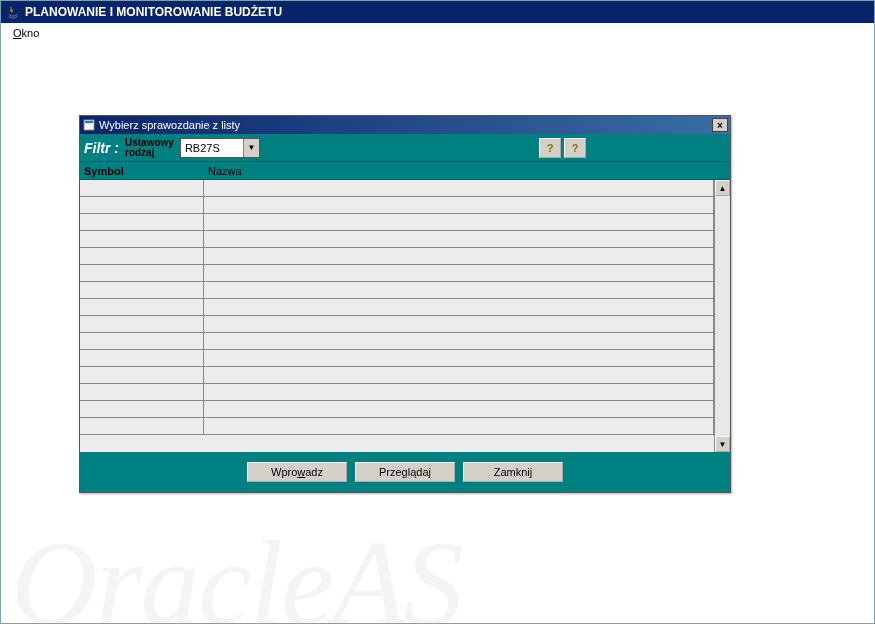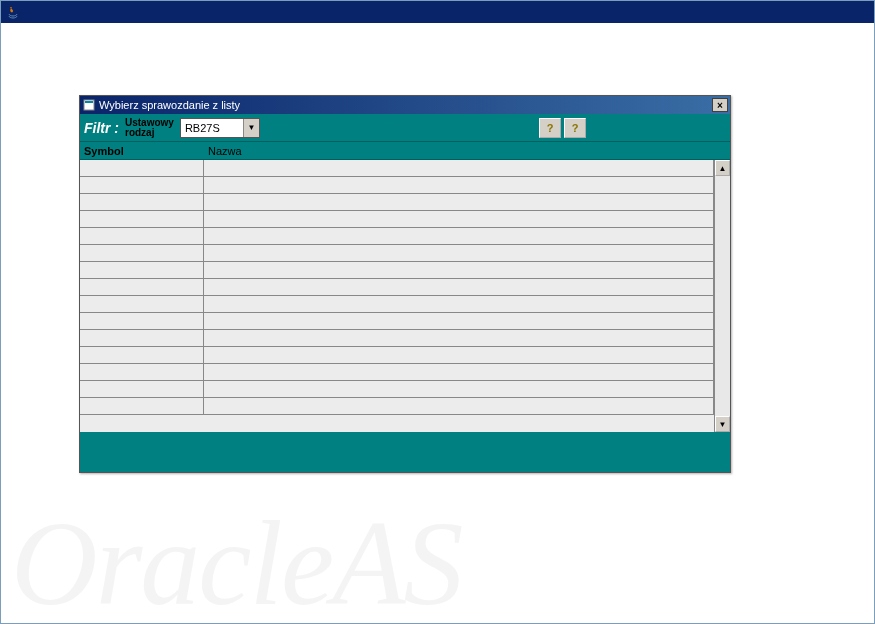--- a/index.html
+++ b/index.html
@@ -260,20 +260,26 @@
 
 <div class="main-window">
   <div class="title-bar">
     <span class="title-bar-icon">
       <svg width="14" height="14" viewBox="0 0 14 14">
           <path d="M4 2c2 2-1 3 1 5 1 1 2 0 2-1 0-2-3-2-1-4z" fill="#d97b00"></path>
           <path d="M3 9c0 1 2 2 4 2s4-1 4-2" stroke="#5b8bb0" fill="none" stroke-width="1"></path>
           <path d="M3 11c0 1 2 2 4 2s4-1 4-2" stroke="#5b8bb0" fill="none" stroke-width="1"></path>
         </svg>
     </span>
+    <span>PLANOWANIE I MONITOROWANIE BUDŻETU</span>
+  </div>
+  <div class="menu-bar">
+    <div class="menu-item">
+      <span class="underline">O</span><span>kno</span>
+    </div>
   </div>
   <div class="content-area">
     <div class="watermark">OracleAS</div>
 
     <div class="dialog">
       <div class="dialog-title-bar">
         <span class="dialog-title-icon">
           <svg width="12" height="12" viewBox="0 0 12 12">
               <rect x="1" y="1" width="10" height="10" fill="#fff" stroke="#888"></rect>
               <rect x="2" y="2" width="8" height="2" fill="#08a"></rect>
@@ -379,15 +385,26 @@
           <div class="scroll-btn">
             <span>▲</span>
           </div>
           <div class="scroll-track"></div>
           <div class="scroll-btn">
             <span>▼</span>
           </div>
         </div>
       </div>
 
+      <div class="button-bar">
+        <div class="action-button">
+          <span>Wpro<span class="underline">w</span>adz</span>
+        </div>
+        <div class="action-button">
+          <span>Przeglądaj</span>
+        </div>
+        <div class="action-button">
+          <span>Zamknij</span>
+        </div>
+      </div>
     </div>
   </div>
 </div>
 
 </body></html>

